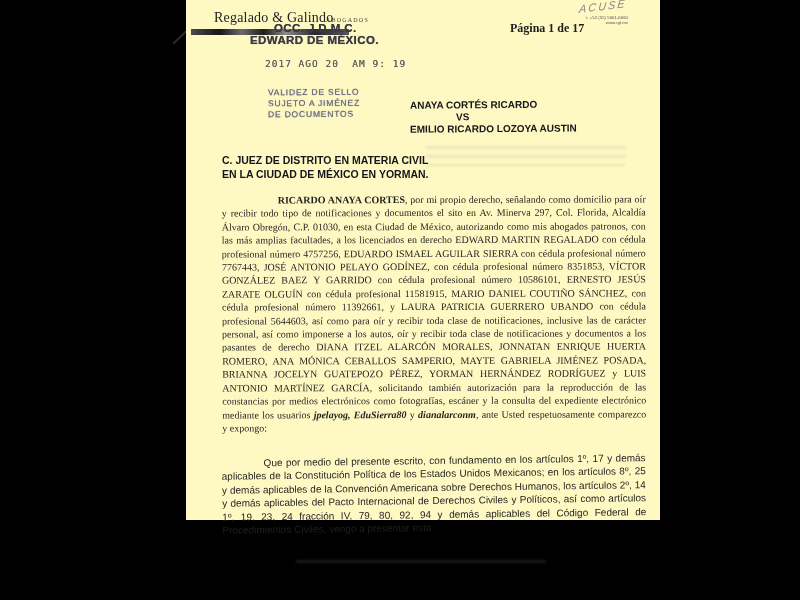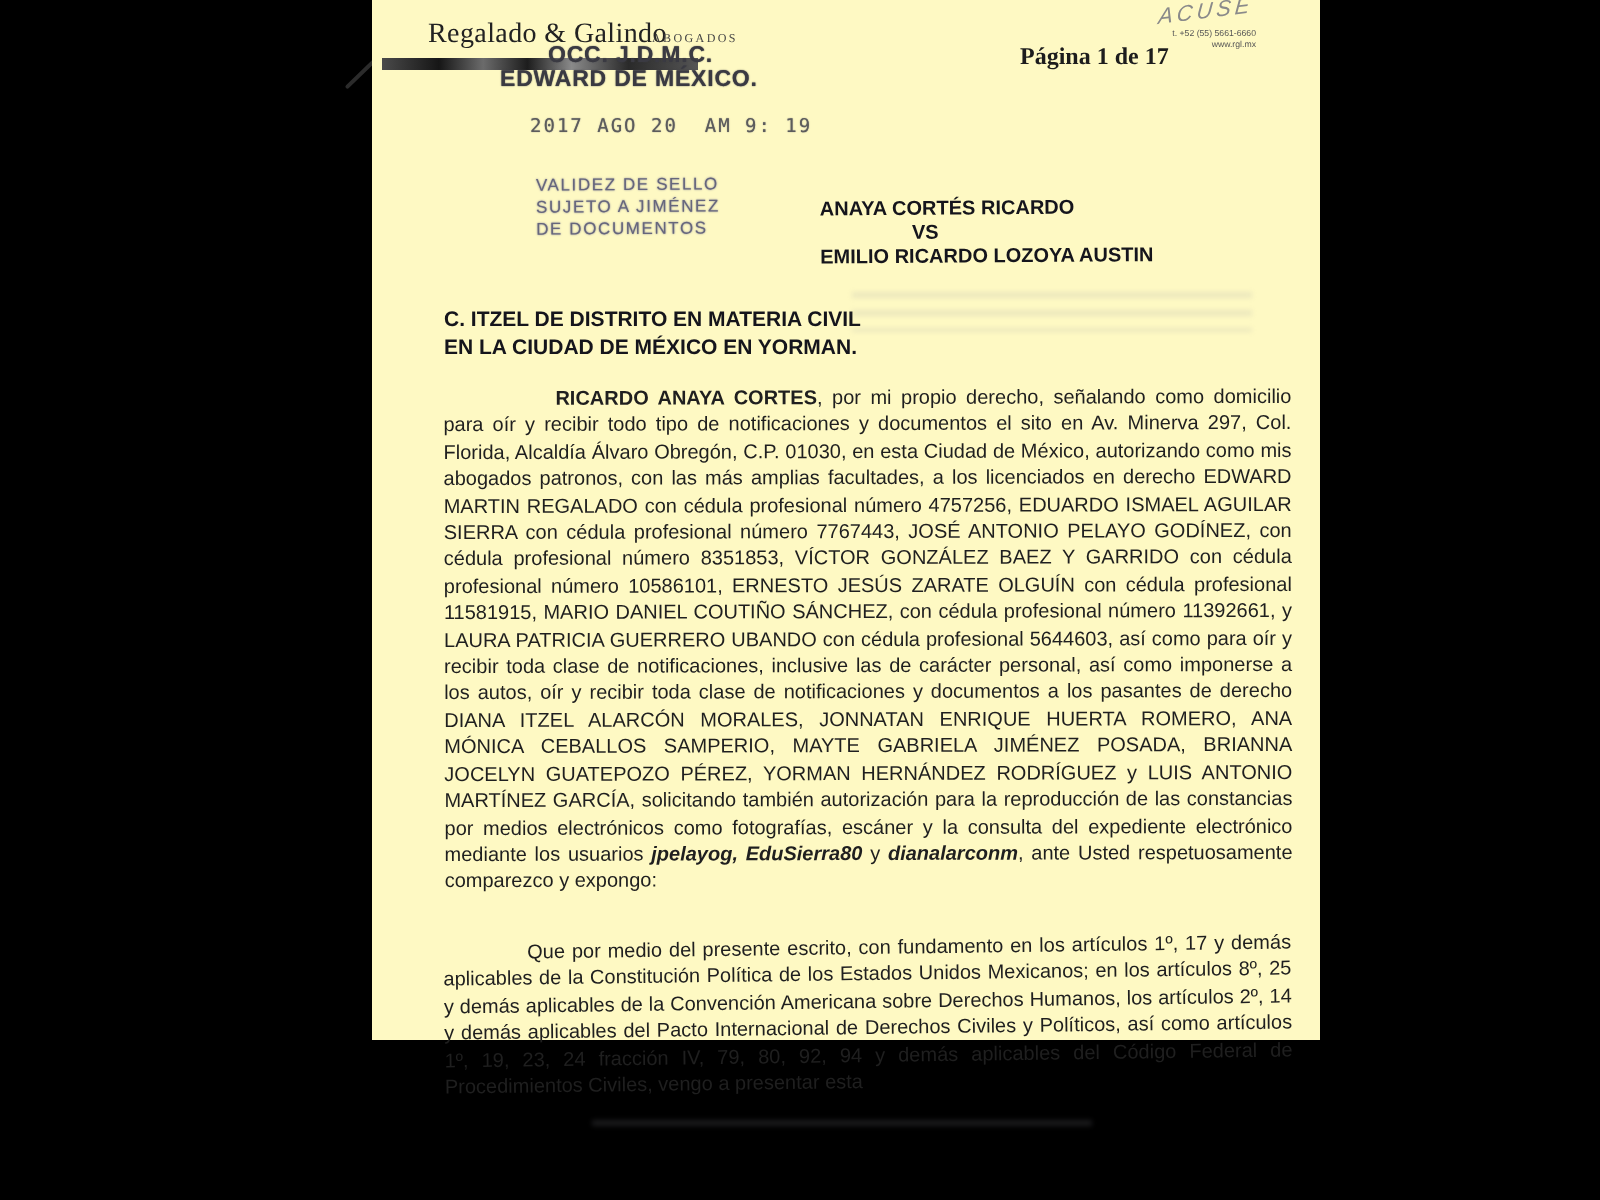--- a/index.html
+++ b/index.html
@@ -85,21 +85,21 @@
     position:absolute;left:36px;top:154px;
     font-size:10.5px;font-weight:bold;line-height:13.5px;color:#15151c;
   }
   
   .body-text{
     position:absolute;left:36px;top:193px;width:424px;
     font-size:10px;line-height:13.4px;color:var(--ink,#1f1f1f);
     text-align:justify;
   }
   .para{margin:0;transform:rotate(-.15deg);}
-  .para-0{text-indent:56px;}
+  .para-0{text-indent:56px;font-family:Liberation Serif, serif;}
   .para-1{text-indent:42px;margin-top:20px;transform:rotate(-.75deg);}
   .seg-bold{font-weight:bold;}
   .seg-bolditalic{font-weight:bold;font-style:italic;}
   
   .bleed{
     position:absolute;opacity:.5;filter:blur(1.3px);
     background:repeating-linear-gradient(180deg,rgba(150,150,160,.35) 0 3px,rgba(255,255,255,0) 3px 9px);
   }
   .bleed-a{left:240px;top:146px;width:200px;height:20px;}
   .bleed-b{left:110px;top:560px;width:250px;height:9px;}
@@ -137,21 +137,21 @@
       <div>DE DOCUMENTOS</div>
     </div>
 
     <div class="caption">
       <div>ANAYA CORTÉS RICARDO</div>
       <div class="vs">VS</div>
       <div>EMILIO RICARDO LOZOYA AUSTIN</div>
     </div>
 
     <div class="addressee">
-      <div>C. ITZEL DE DISTRITO EN MATERIA CIVIL</div>
+      <div>C. JUEZ DE DISTRITO EN MATERIA CIVIL</div>
       <div>EN LA CIUDAD DE MÉXICO EN YORMAN.</div>
     </div>
 
     <div class="body-text">
       <p class="para para-0"><span class="seg-bold">RICARDO ANAYA CORTES</span><span class="seg-normal">, por mi propio derecho, señalando como domicilio para oír y recibir todo tipo de notificaciones y documentos el sito en Av. Minerva 297, Col. Florida, Alcaldía Álvaro Obregón, C.P. 01030, en esta Ciudad de México, autorizando como mis abogados patronos, con las más amplias facultades, a los licenciados en derecho EDWARD MARTIN REGALADO con cédula profesional número 4757256, EDUARDO ISMAEL AGUILAR SIERRA con cédula profesional número 7767443, JOSÉ ANTONIO PELAYO GODÍNEZ, con cédula profesional número 8351853, VÍCTOR GONZÁLEZ BAEZ Y GARRIDO con cédula profesional número 10586101, ERNESTO JESÚS ZARATE OLGUÍN con cédula profesional 11581915, MARIO DANIEL COUTIÑO SÁNCHEZ, con cédula profesional número 11392661, y LAURA PATRICIA GUERRERO UBANDO con cédula profesional 5644603, así como para oír y recibir toda clase de notificaciones, inclusive las de carácter personal, así como imponerse a los autos, oír y recibir toda clase de notificaciones y documentos a los pasantes de derecho DIANA ITZEL ALARCÓN MORALES, JONNATAN ENRIQUE HUERTA ROMERO, ANA MÓNICA CEBALLOS SAMPERIO, MAYTE GABRIELA JIMÉNEZ POSADA, BRIANNA JOCELYN GUATEPOZO PÉREZ, YORMAN HERNÁNDEZ RODRÍGUEZ y LUIS ANTONIO MARTÍNEZ GARCÍA, solicitando también autorización para la reproducción de las constancias por medios electrónicos como fotografías, escáner y la consulta del expediente electrónico mediante los usuarios </span><span class="seg-bolditalic">jpelayog, EduSierra80</span><span class="seg-normal"> y </span><span class="seg-bolditalic">dianalarconm</span><span class="seg-normal">, ante Usted respetuosamente comparezco y expongo:</span></p>
       <p class="para para-1"><span class="seg-normal">Que por medio del presente escrito, con fundamento en los artículos 1º, 17 y demás aplicables de la Constitución Política de los Estados Unidos Mexicanos; en los artículos 8º, 25 y demás aplicables de la Convención Americana sobre Derechos Humanos, los artículos 2º, 14 y demás aplicables del Pacto Internacional de Derechos Civiles y Políticos, así como artículos 1º, 19, 23, 24 fracción IV, 79, 80, 92, 94 y demás aplicables del Código Federal de Procedimientos Civiles, vengo a presentar esta</span></p>
     </div>
 
     <div class="bleed bleed-a"></div>
     <div class="bleed bleed-b"></div>

